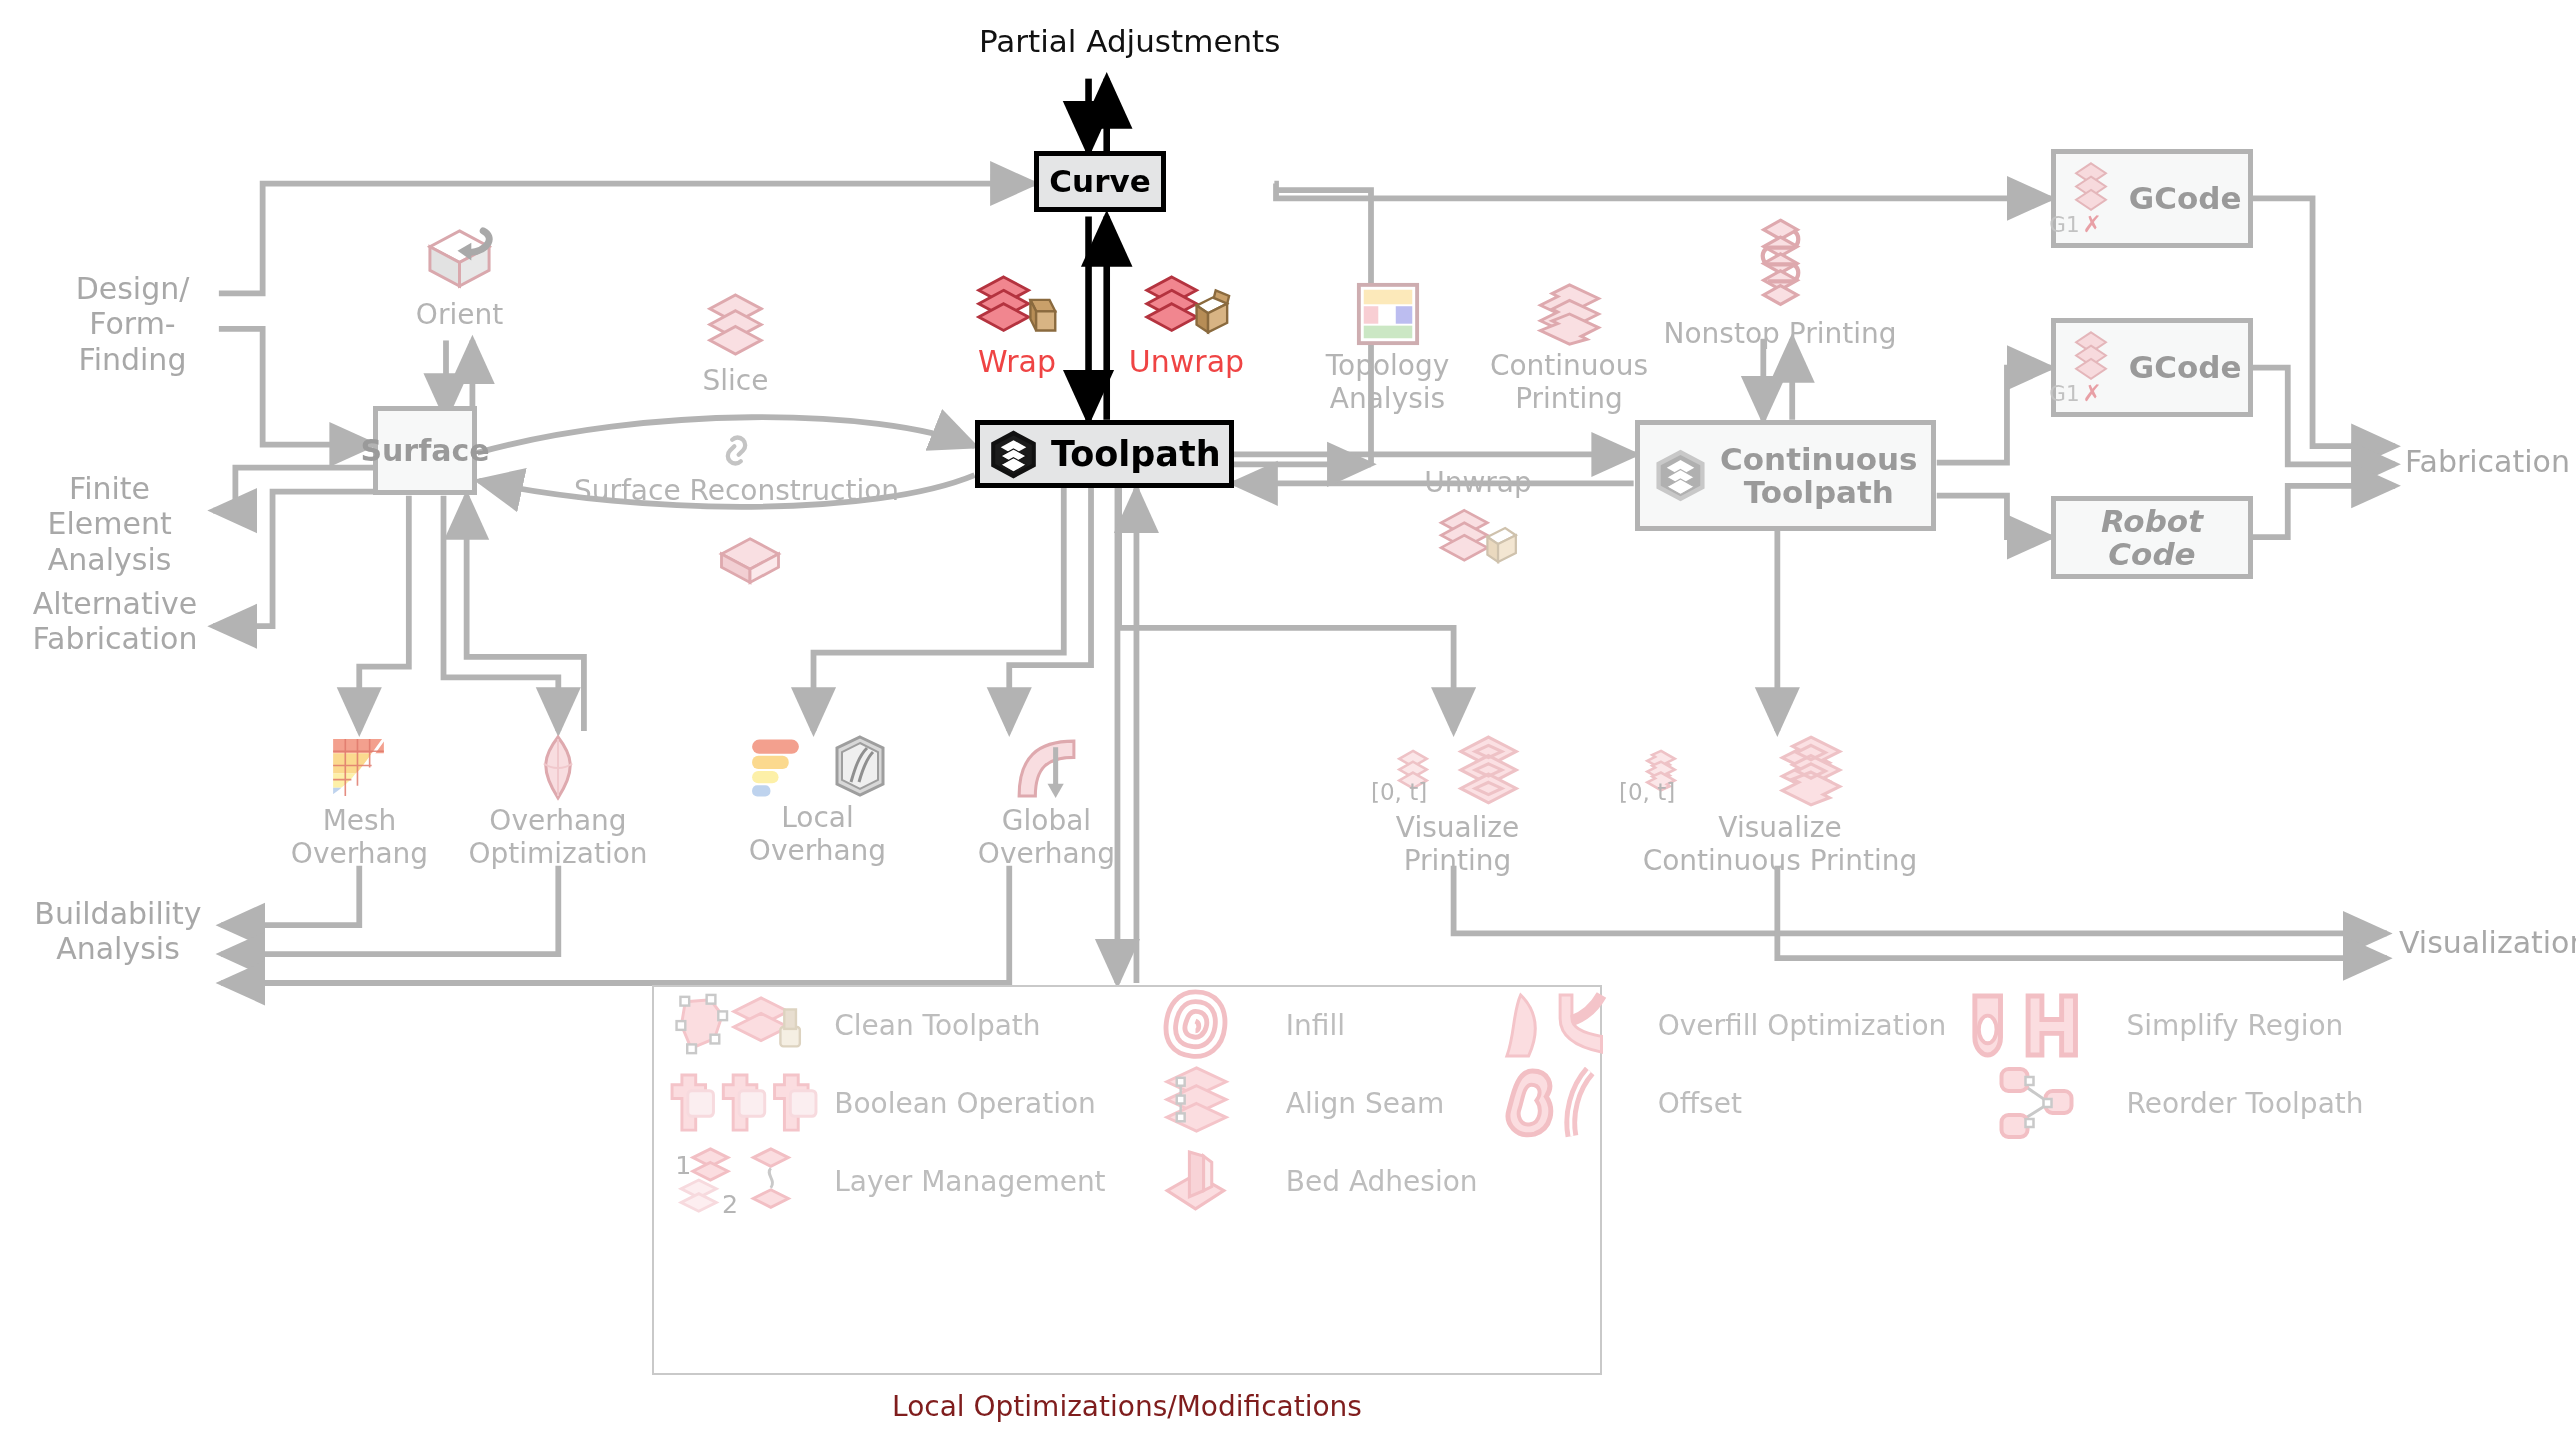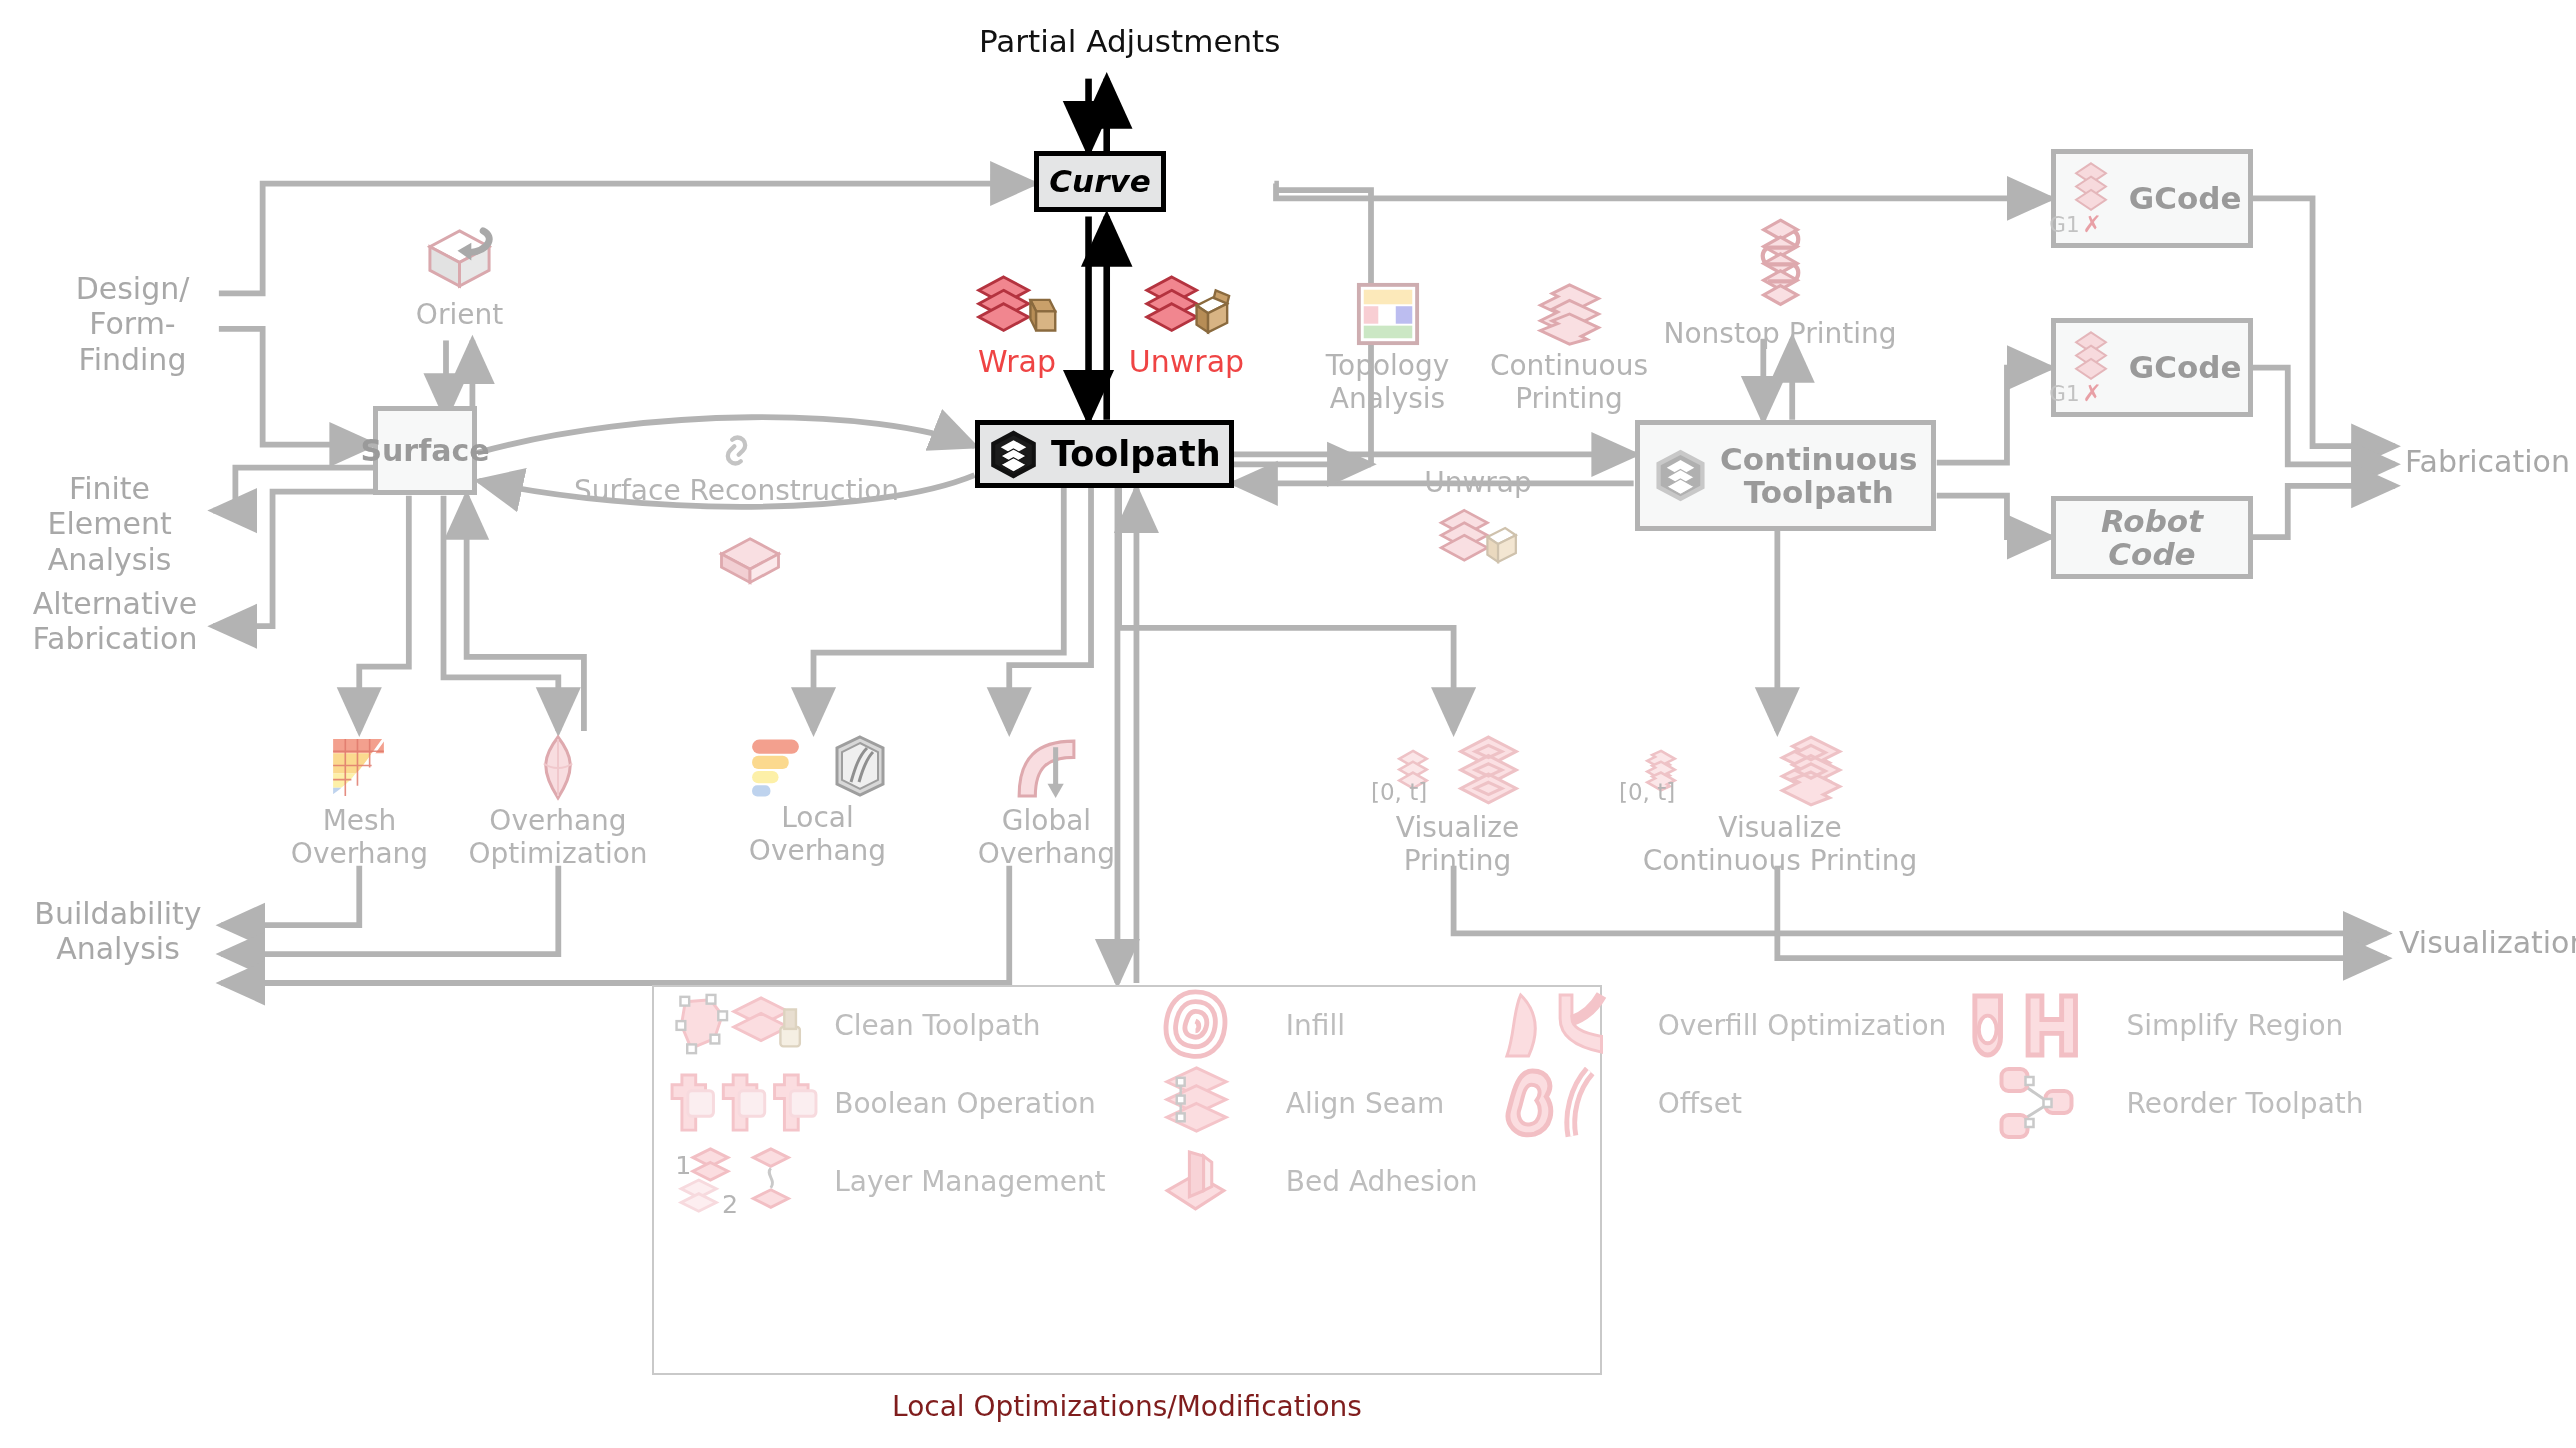--- a/index.html
+++ b/index.html
@@ -128,21 +128,21 @@
     </g>
 
     <g fill="none" stroke="#000" stroke-width="8" marker-end="url(#arB)">
       <path d="M1318,95 L1318,183"></path>
       <path d="M1340,183 L1340,95"></path>
       <path d="M1318,262 L1318,508"></path>
       <path d="M1340,508 L1340,262"></path>
     </g>
   </svg>
 
-  <div class="node strong" style="left:1034px;top:151px;width:132px;height:61px;font-style:italic;">
+  <div class="node strong" style="left:1034px;top:151px;width:132px;height:61px;">
     <span class="label" style="font-size:31px;">Curve</span>
   </div>
 
   <div class="node soft" style="left:373px;top:406px;width:104px;height:89px;">
     <span class="label" style="font-size:30px;">Surface</span>
   </div>
 
   <div class="node strong" style="left:975px;top:420px;width:259px;height:68px;gap:11.6px;">
     <span style="display:block;">
       <svg class="ico" width="51" height="51" viewBox="0 0 64 64">
@@ -238,20 +238,32 @@
         <polygon points="40,6 70,22 40,38 10,22" fill="#ffffff" stroke="#d9a8ad" stroke-width="3"></polygon>
         <polygon points="10,22 40,38 40,62 10,46" fill="#e2e2e2" stroke="#d9a8ad" stroke-width="3"></polygon>
         <polygon points="70,22 40,38 40,62 70,46" fill="#e8e8e8" stroke="#d9a8ad" stroke-width="3"></polygon>
         <path d="M64,6 C76,12 70,26 50,28" fill="none" stroke="#a9a9a9" stroke-width="7" stroke-linecap="round"></path>
         <polygon points="52,18 52,36 38,26" fill="#a9a9a9"></polygon>
       </svg>
     </span>
     <span class="cap">Orient</span>
   </div>
 
+  <div class="iconCap" style="left:661px;top:291px;width:149px;font-size:28px;">
+    <span>
+      <svg class="ico" width="79" height="71" viewBox="0 0 80 72">
+        <g fill="#f9dfe2" stroke="#dea9ae" stroke-width="3">
+          <polygon points="40,4 66,18 40,32 14,18"></polygon>
+          <polygon points="40,20 66,34 40,48 14,34"></polygon>
+          <polygon points="40,36 66,50 40,64 14,50"></polygon>
+        </g>
+      </svg>
+    </span>
+    <span class="cap">Slice</span>
+  </div>
 
   <div class="iconCap" style="left:567px;top:429px;width:339px;font-size:28px;">
     <span>
       <svg class="ico" width="43" height="43" viewBox="0 0 40 40">
         <path d="M16,10 a7,7 0 0 1 10,10 l-4,4" fill="none" stroke="#c4c4c4" stroke-width="4" stroke-linecap="round"></path>
         <path d="M24,30 a7,7 0 0 1 -10,-10 l4,-4" fill="none" stroke="#c4c4c4" stroke-width="4" stroke-linecap="round"></path>
       </svg>
     </span>
     <span class="cap">Surface Reconstruction</span>
   </div>

